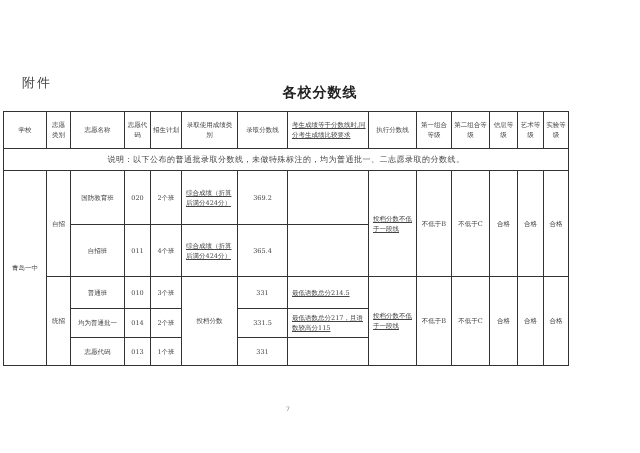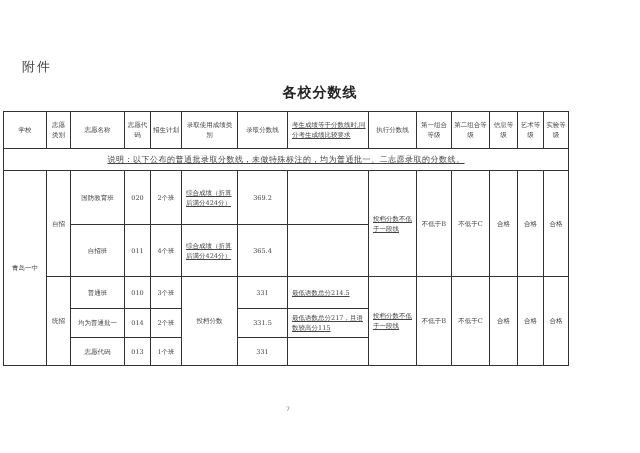--- a/index.html
+++ b/index.html
@@ -1,28 +1,28 @@
 <!DOCTYPE html>
 <html><head>
   <meta charset="utf-8">
   <style>
     html, body { margin:0; padding:0; background:#ffffff; }
     body { width:640px; height:453px; position:relative; overflow:hidden;
       font-family: "DejaVu Serif", "Liberation Serif", serif; color:#333; }
-    .attach { position:absolute; left:22px; top:58px; font-size:13px; color:#444;
+    .attach { position:absolute; left:22px; top:74px; font-size:13px; color:#444;
       font-family: Liberation Serif, serif; letter-spacing:2px; }
     .title { position:absolute; left:250px; top:84px; width:140px; text-align:center;
       font-size:14px; font-weight:bold; color:#222; letter-spacing:1px;
       font-family: "DejaVu Sans", "Liberation Sans", sans-serif; }
     table.grid { position:absolute; left:3px; top:111px; border-collapse:collapse;
       table-layout:fixed; width:565px; }
     table.grid td { border:1px solid #333; text-align:center; vertical-align:middle;
       font-size:6.5px; line-height:10px; padding:0 2px; color:#444; overflow:hidden; }
     table.grid td.left { text-align:left; padding-left:4px;text-decoration:underline; }
-    .note td { font-size:8px !important; letter-spacing:0.5px;text-decoration:underline; }
+    .note td { font-size:8px !important; letter-spacing:0.5px; }
     .page-num { position:absolute; left:286px; top:405px; font-size:6px; color:#666; }
   </style>
 </head>
 <body>
 
 <div class="attach">附件</div>
 <div class="title">各校分数线</div>
 
 <table class="grid">
   <colgroup>

